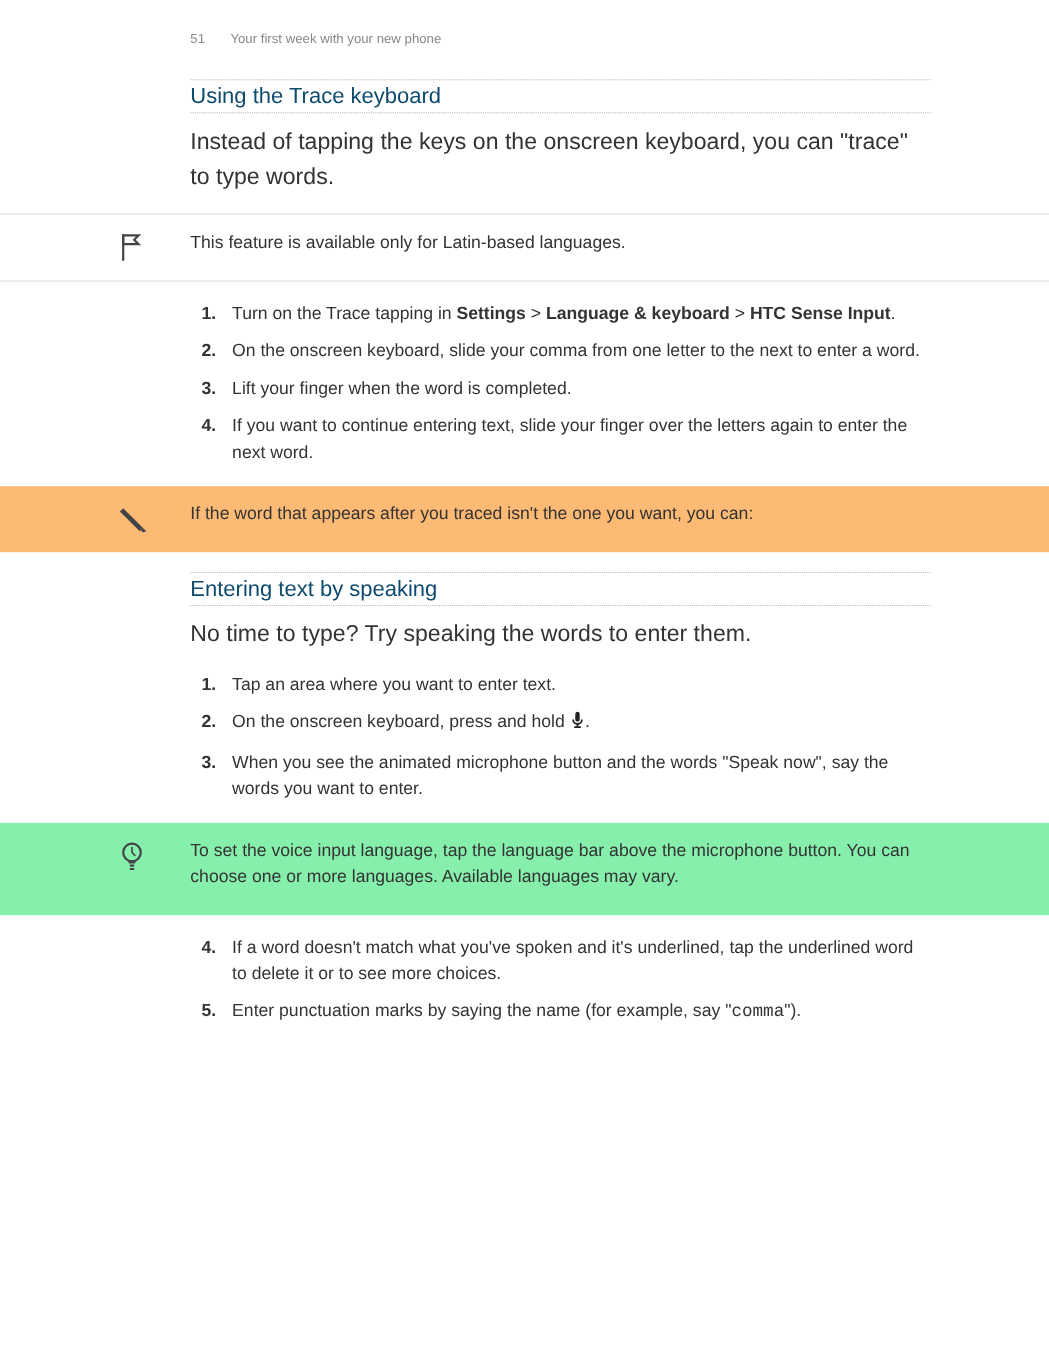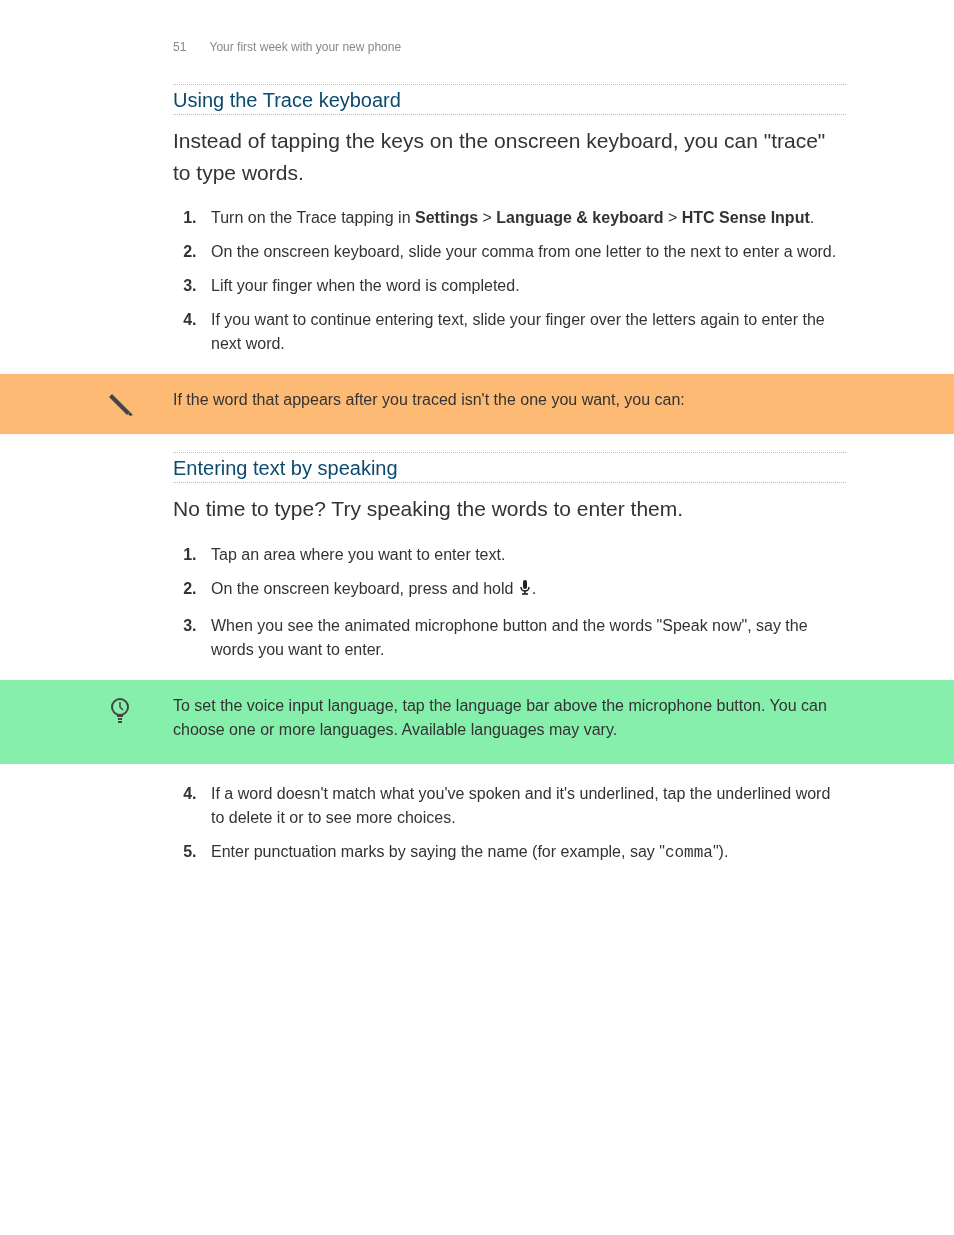--- a/index.html
+++ b/index.html
@@ -7,21 +7,21 @@
     padding: 0;
     background: #fff;
     font-family: "Segoe UI", "Helvetica Neue", Arial, sans-serif;
     color: #333;
   }
   .page {
     width: 954px;
     height: 1138px;
     position: relative;
     box-sizing: border-box;
-    padding: 40px 108px 40px 108px;
+    padding: 28px 108px 40px 108px;
   }
   .running-header {
     font-size: 12px;
     color: #888;
     margin-left: 65px;
     margin-bottom: 30px;
   }
   .running-header .pageno {
     margin-right: 20px;
   }
@@ -96,20 +96,31 @@
 <div class="page">
 
   <div class="running-header">
     <span class="pageno">51</span>
     <span>Your first week with your new phone</span>
   </div>
 
   <h2 class="section-heading">Using the Trace keyboard</h2>
   <p class="body">Instead of tapping the keys on the onscreen keyboard, you can "trace" to type words.</p>
 
+  <div class="callout flag">
+    <div class="icon-col">
+      <svg width="24" height="28" viewBox="0 0 24 28">
+        <path d="M4 2 v24" stroke="#444" stroke-width="2" fill="none"></path>
+        <path d="M4 3 h14 l-4 4 l4 4 h-14 z" fill="none" stroke="#444" stroke-width="2"></path>
+      </svg>
+    </div>
+    <div class="text-col">
+      <p>This feature is available only for Latin-based languages.</p>
+    </div>
+  </div>
 
   <ol class="steps">
     <li>
       <span>Turn on the Trace tapping in </span><span class="bold">Settings</span><span> &gt; </span><span class="bold">Language &amp; keyboard</span><span> &gt; </span><span class="bold">HTC Sense Input</span><span>.</span>
     </li>
     <li>On the onscreen keyboard, slide your comma from one letter to the next to enter a word.</li>
     <li>Lift your finger when the word is completed.</li>
     <li>If you want to continue entering text, slide your finger over the letters again to enter the next word.</li>
   </ol>
 

